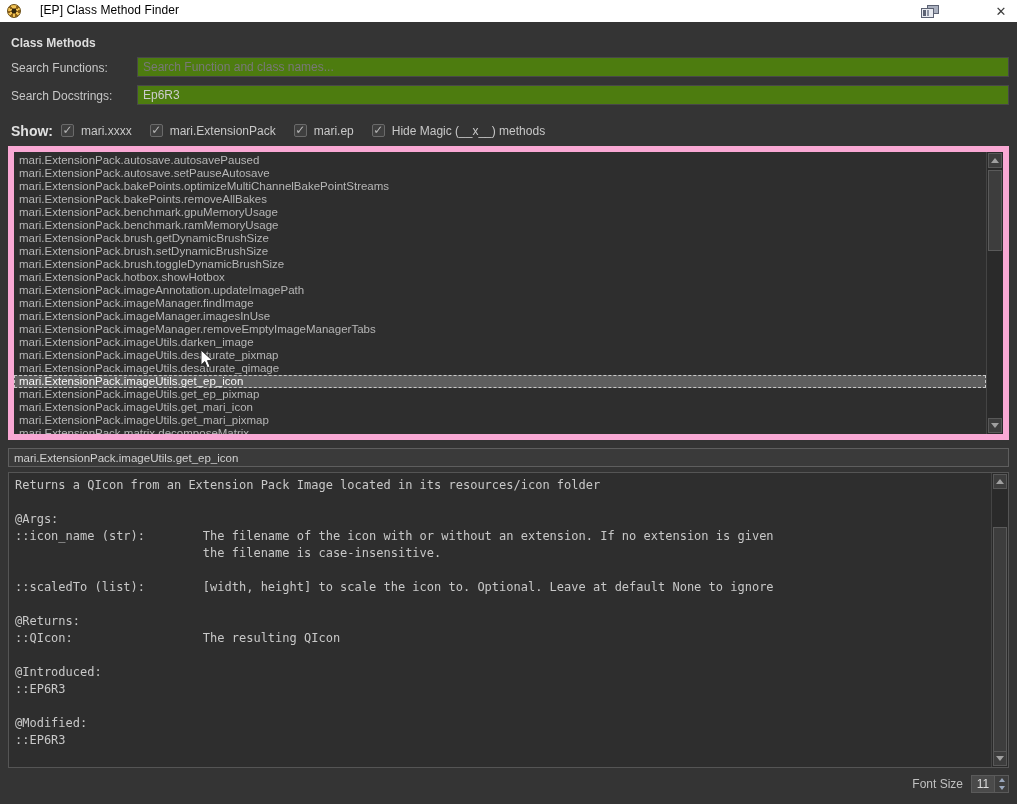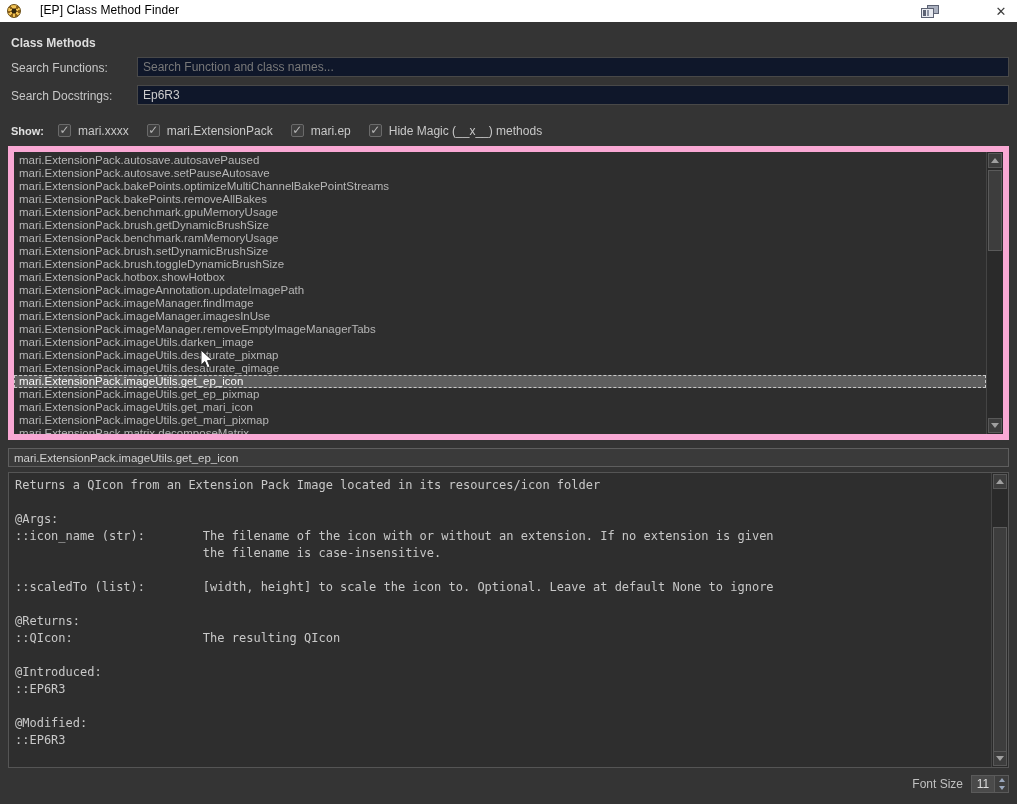--- a/index.html
+++ b/index.html
@@ -20,29 +20,29 @@
   .dock-icon .bar1 { position:absolute; left:2px; top:5px; width:3px; height:6px; background:#5c6273; }
   .dock-icon .bar2 { position:absolute; left:6px; top:5px; width:2px; height:6px; background:#8d93a3; }
   .close-btn { position:absolute; right:0; top:0; width:32px; height:22px; display:flex; align-items:center; justify-content:center;
     color:#3c3c3c; font-size:13px; line-height:13px; cursor:default; }
 
   
   .section-title { position:absolute; left:11px; top:36px; font-size:12px; font-weight:bold; color:#dedede; }
   .form-label { position:absolute; left:11px; font-size:12px; color:#c6c6c6; }
   .lbl-functions { top:61px; }
   .lbl-docstrings { top:89px;text-align:right; }
-  .text-input { position:absolute; left:137px; width:872px; height:20px; background:#0f172a; border:1px solid #484848;
+  .text-input { position:absolute; left:137px; width:872px; height:20px; background:#4d7c0f; border:1px solid #484848;
     color:#cccccc; font-size:12px; padding:0 5px; outline:none; font-family:inherit; }
   .text-input::placeholder { color:#787878; }
   .inp-functions { top:57px; }
   .inp-docstrings { top:85px; }
 
   
   .show-row { position:absolute; left:11px; top:122px; height:17px; display:flex; align-items:center; }
-  .show-label { font-size:11px; font-weight:bold; color:#e0e0e0; margin-right:14px; }
+  .show-label { font-size:14px; font-weight:bold; color:#e0e0e0; margin-right:8px; }
   .cb-group { display:flex; align-items:center; margin-right:18px; }
   .cb-box { width:13px; height:13px; background:#3f3f3f; border:1px solid #6a6a6a; border-radius:2px;
     color:#b8b8b8; font-size:12px; line-height:11px; text-align:center; margin-right:7px; }
   .cb-label { font-size:12px; color:#c8c8c8; }
 
   
   .method-list-frame { position:absolute; left:8px; top:146px; width:1001px; height:294px; background:#2e2e2e; border:6px solid #f9a8d4; overflow:hidden; }
   .method-list { position:absolute; left:0; top:0; right:17px; bottom:0; overflow:hidden; padding-top:2px; }
   .list-row { height:13px; line-height:13px; font-size:11.5px; color:#b6b6b6; padding-left:5px; white-space:nowrap; overflow:hidden; }
   .list-row.selected { background:#5e5e5e; color:#f5f5f5; outline:1px dashed #c9c9c9; outline-offset:-1px; }
@@ -129,22 +129,22 @@
       </span>
   </div>
 
   <div class="method-list-frame">
     <div class="method-list">
         <div class="list-row">mari.ExtensionPack.autosave.autosavePaused</div>
         <div class="list-row">mari.ExtensionPack.autosave.setPauseAutosave</div>
         <div class="list-row">mari.ExtensionPack.bakePoints.optimizeMultiChannelBakePointStreams</div>
         <div class="list-row">mari.ExtensionPack.bakePoints.removeAllBakes</div>
         <div class="list-row">mari.ExtensionPack.benchmark.gpuMemoryUsage</div>
+        <div class="list-row">mari.ExtensionPack.benchmark.ramMemoryUsage</div>
         <div class="list-row">mari.ExtensionPack.brush.getDynamicBrushSize</div>
-        <div class="list-row">mari.ExtensionPack.benchmark.ramMemoryUsage</div>
         <div class="list-row">mari.ExtensionPack.brush.setDynamicBrushSize</div>
         <div class="list-row">mari.ExtensionPack.brush.toggleDynamicBrushSize</div>
         <div class="list-row">mari.ExtensionPack.hotbox.showHotbox</div>
         <div class="list-row">mari.ExtensionPack.imageAnnotation.updateImagePath</div>
         <div class="list-row">mari.ExtensionPack.imageManager.findImage</div>
         <div class="list-row">mari.ExtensionPack.imageManager.imagesInUse</div>
         <div class="list-row">mari.ExtensionPack.imageManager.removeEmptyImageManagerTabs</div>
         <div class="list-row">mari.ExtensionPack.imageUtils.darken_image</div>
         <div class="list-row">mari.ExtensionPack.imageUtils.desaturate_pixmap</div>
         <div class="list-row">mari.ExtensionPack.imageUtils.desaturate_qimage</div>

